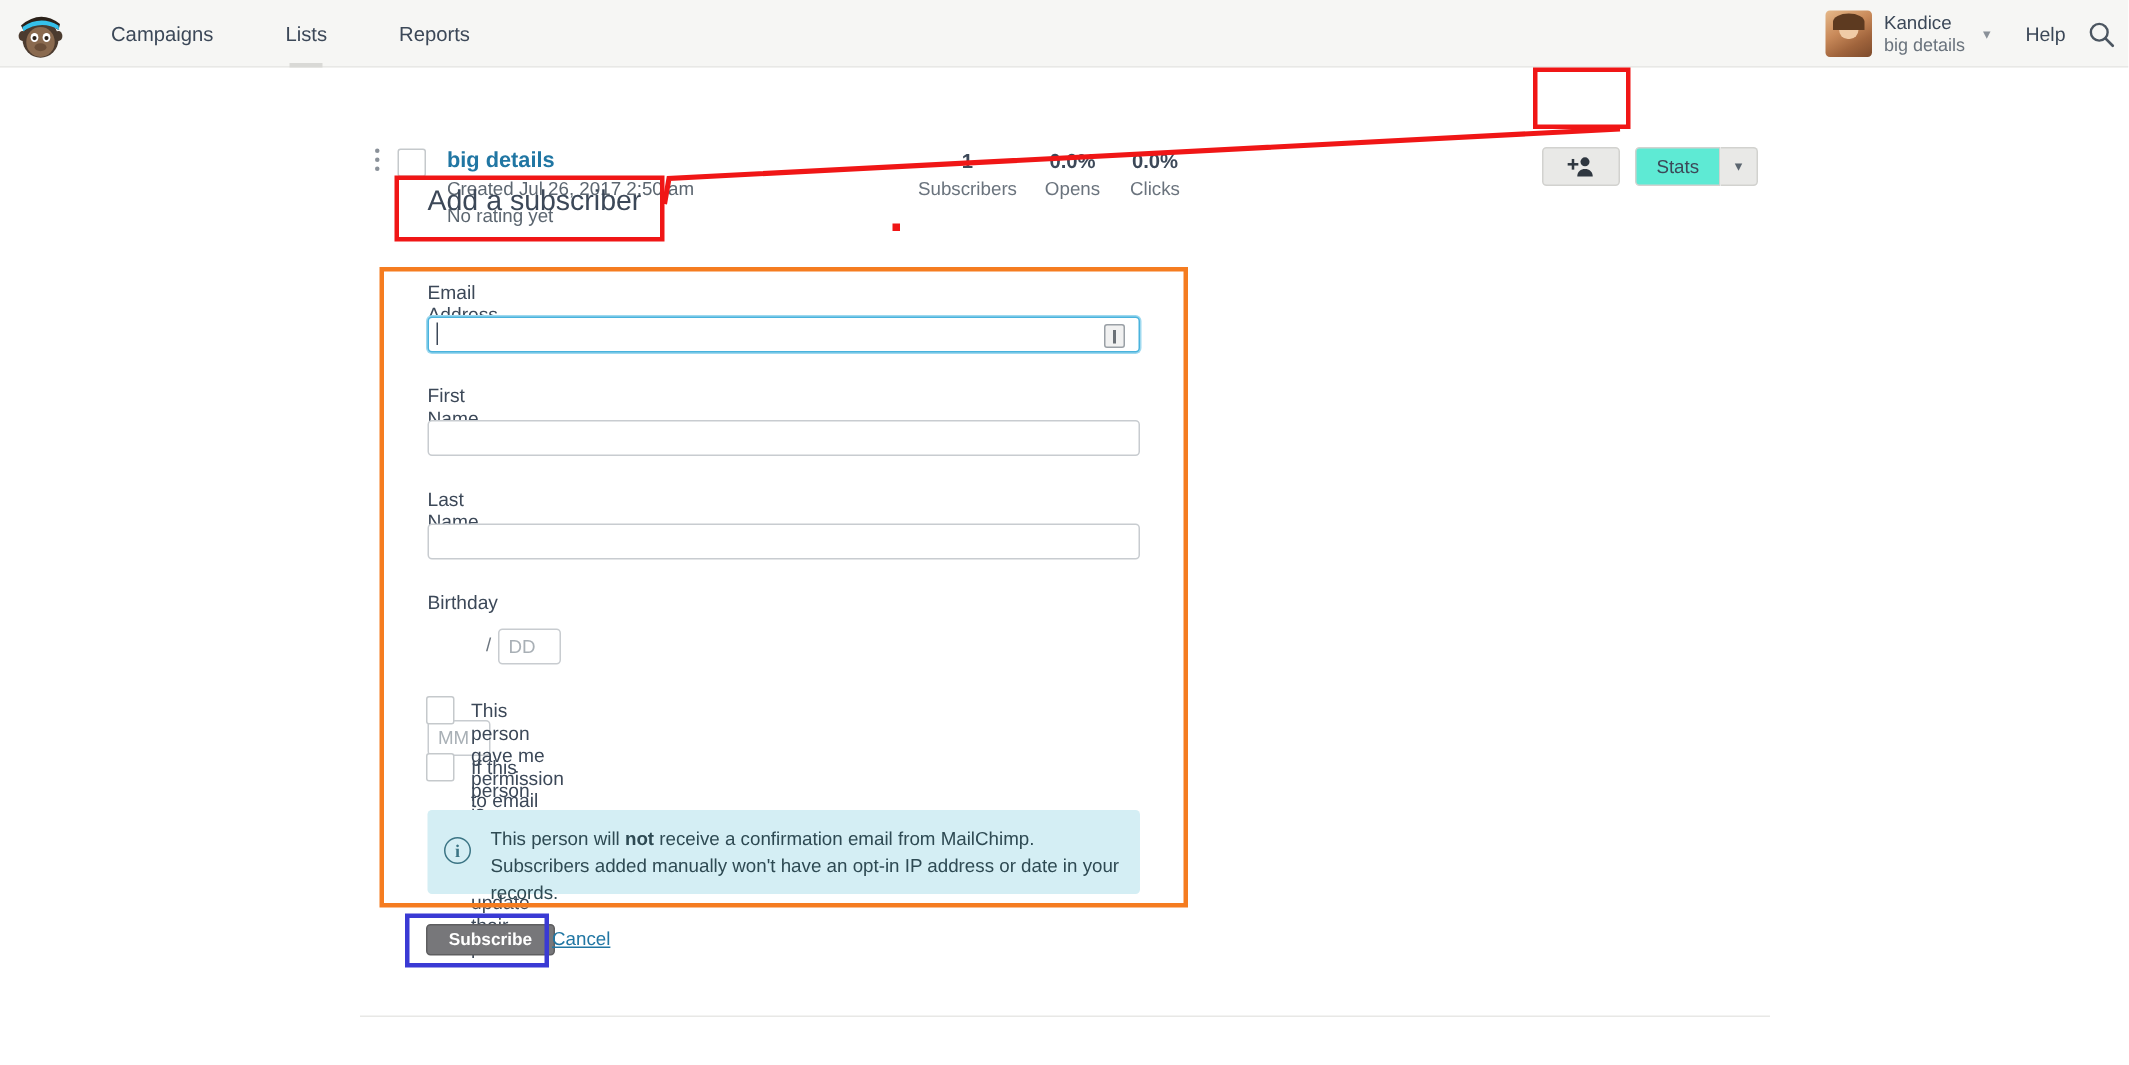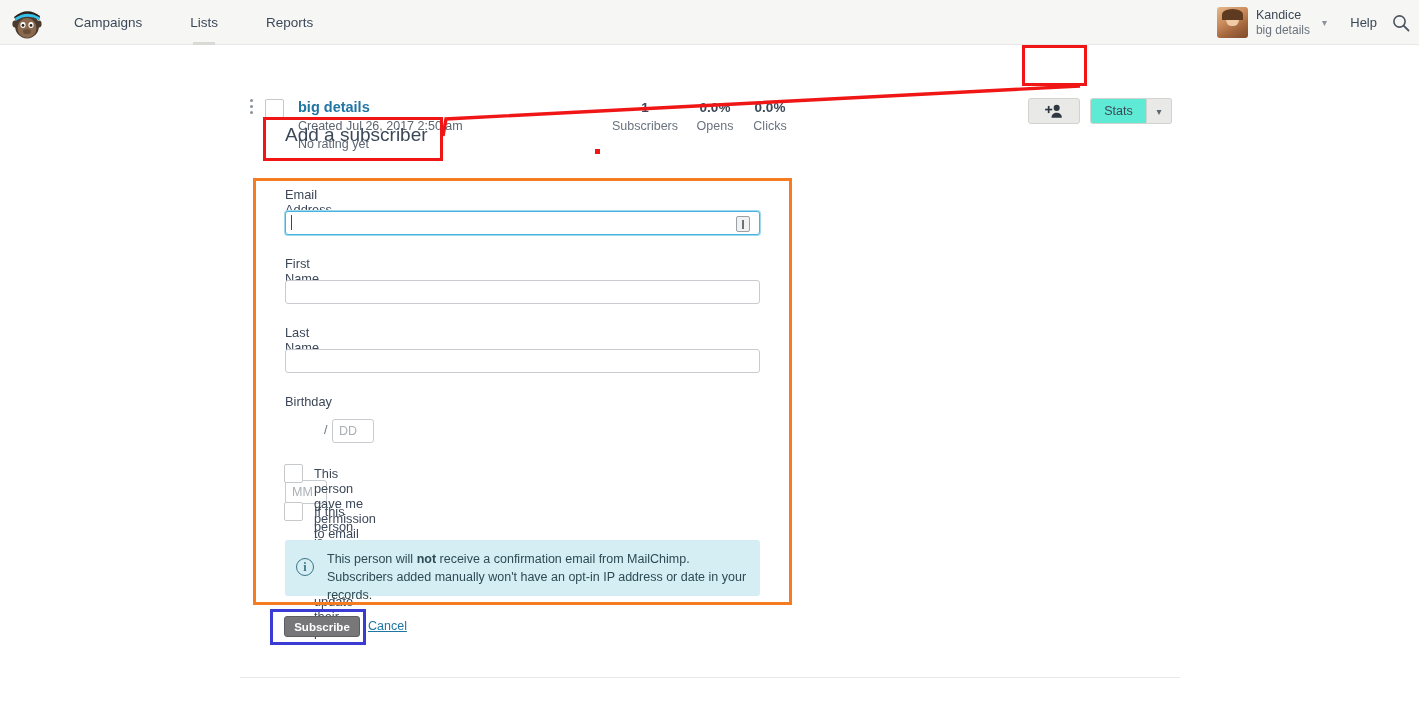--- a/index.html
+++ b/index.html
@@ -240,21 +240,21 @@
     position: absolute; left: 296px; top: 558px;
     width: 18px; height: 18px;
     border: 1.5px solid #3c7585; border-radius: 50%;
     color: #3c7585; font-size: 12px; font-weight: bold;
     display: flex; align-items: center; justify-content: center;
     font-family: "Liberation Serif", serif;
   }
 
   .btn-subscribe {
     position: absolute; left: 284px; top: 616px;
-    width: 76px; height: 21px;
+    width: 86px; height: 21px;
     background: #77777a;
     border: 1px solid #5e5e60; border-radius: 3px;
     color: #fff; font-size: 11.5px; font-weight: bold;
     font-family: "Liberation Sans", sans-serif;
     display: flex; align-items: center; justify-content: center;
     cursor: pointer;
   }
   .cancel-link {
     position: absolute; left: 368px; top: 619px;
     font-size: 12.5px; color: #2076a3; text-decoration: underline;

